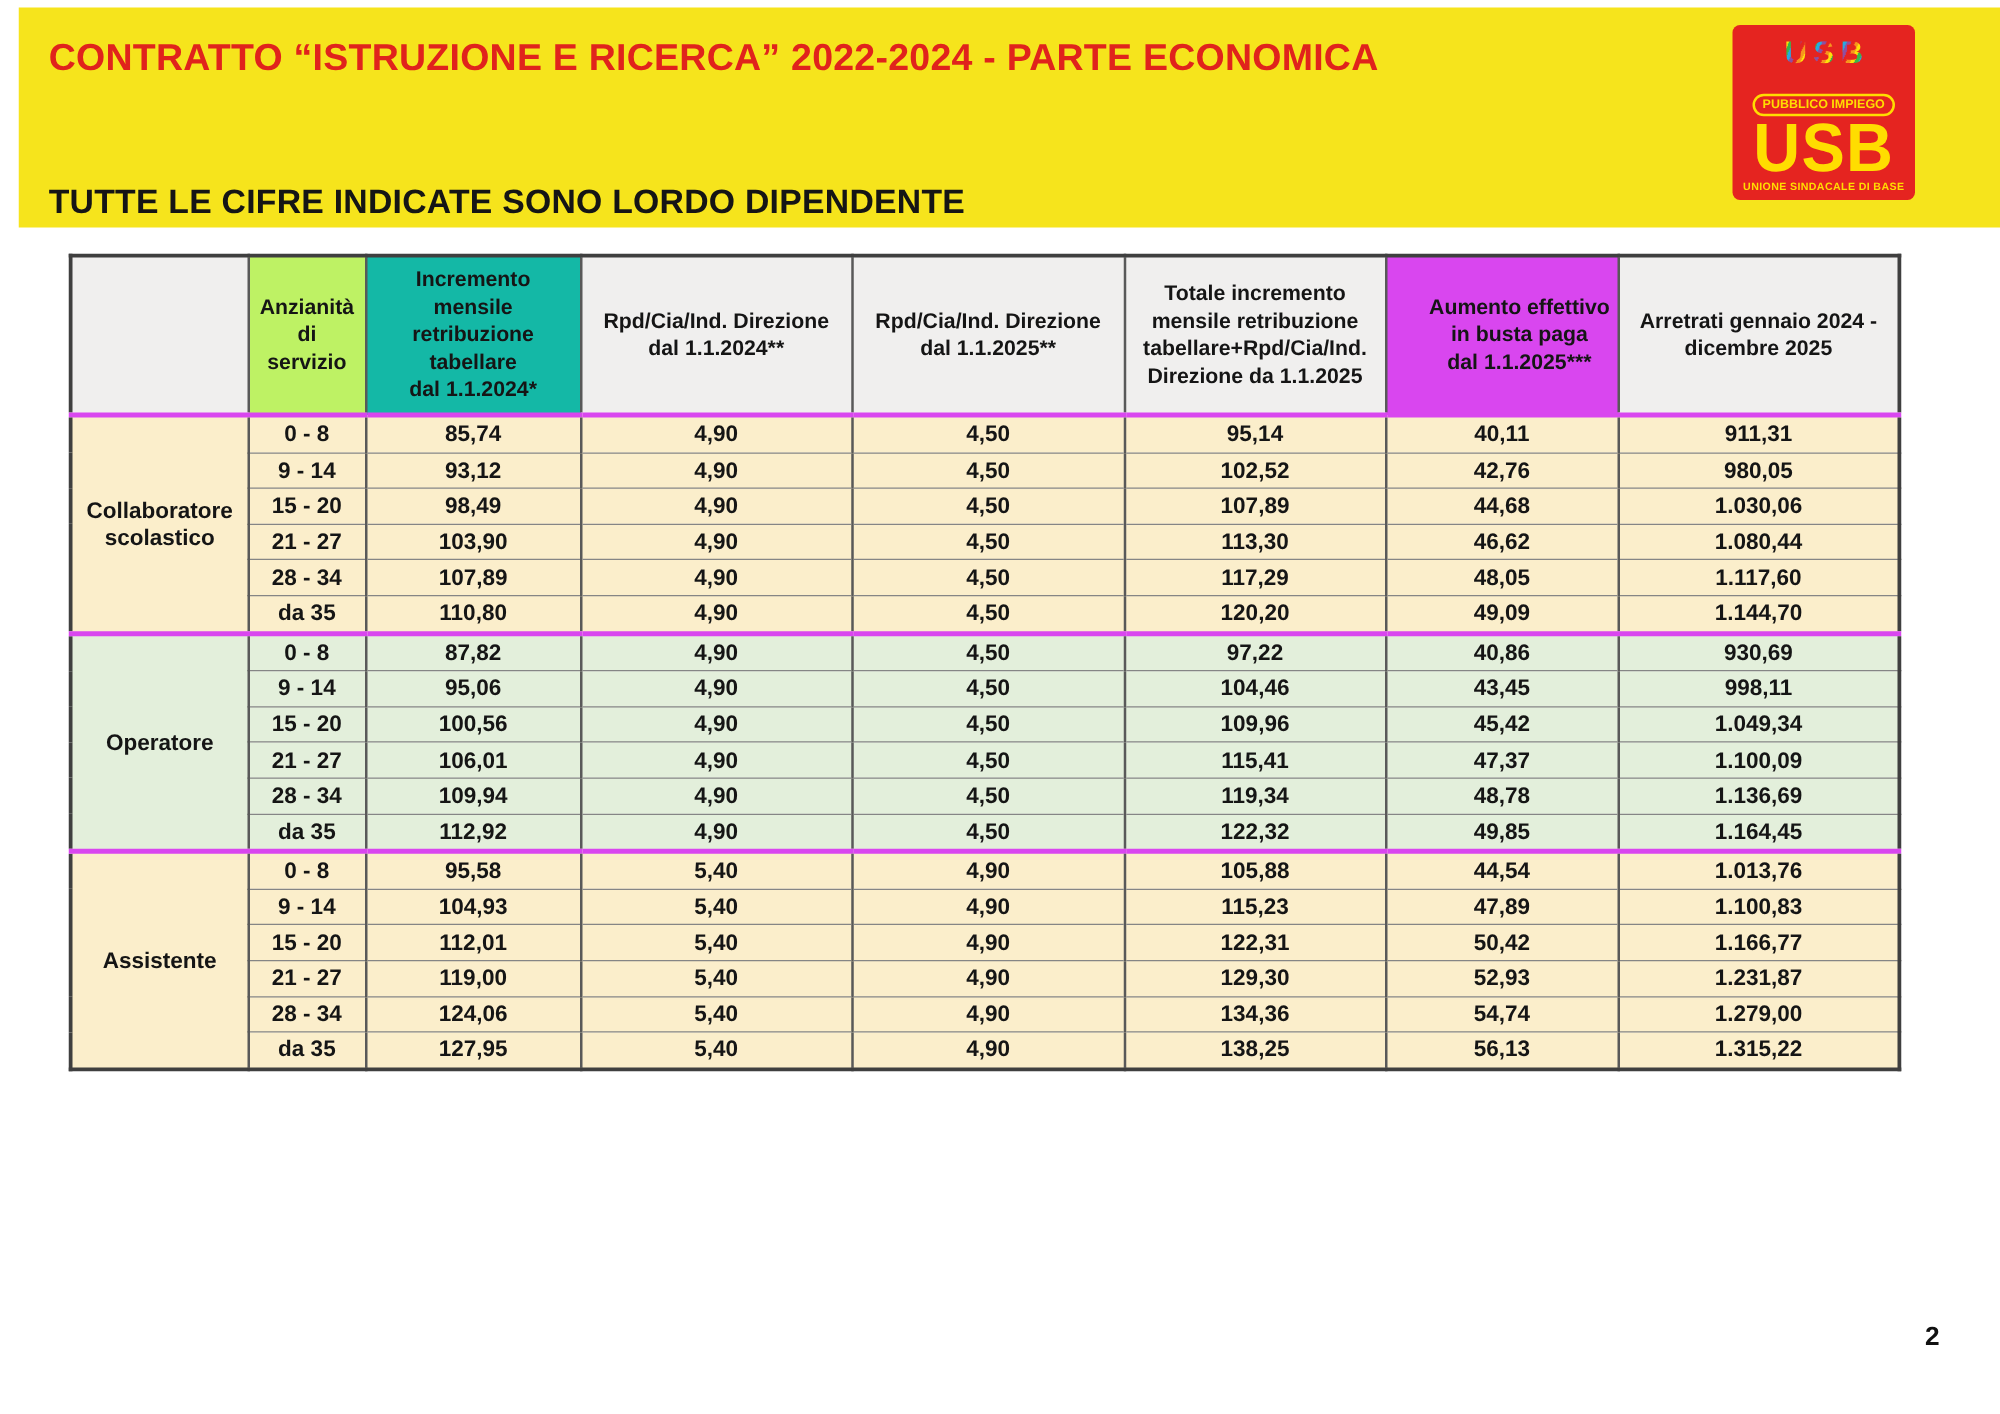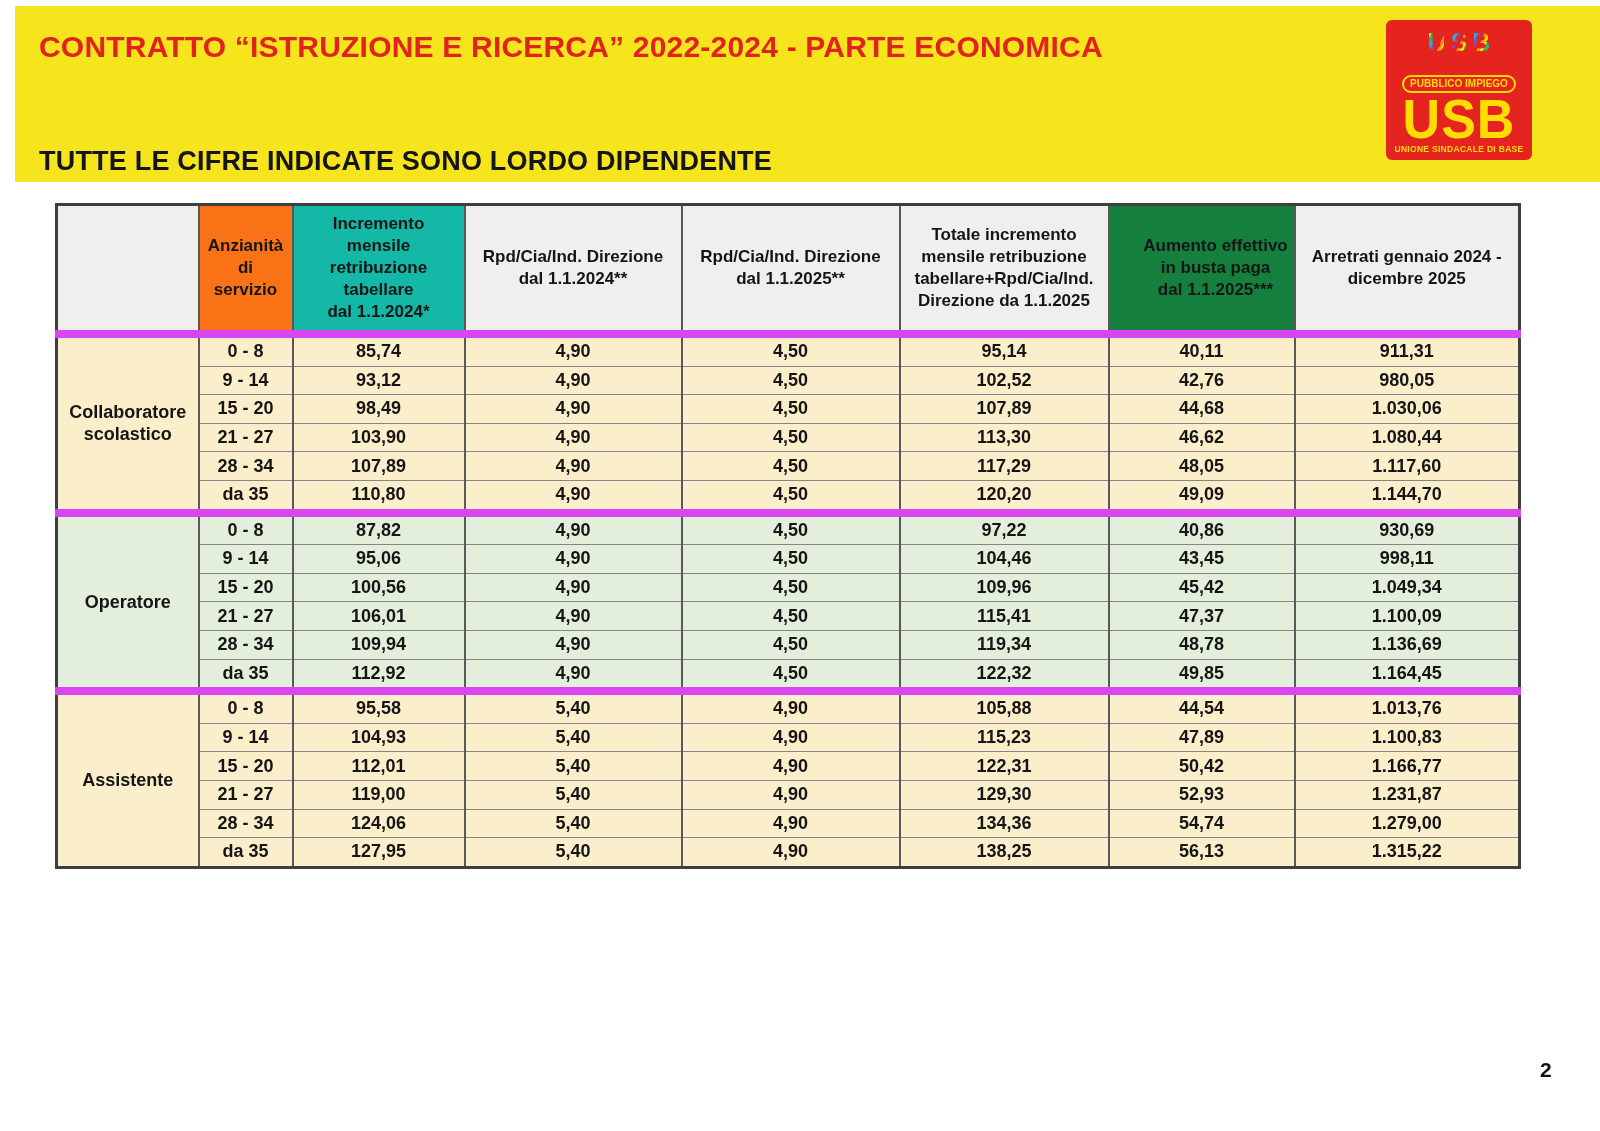--- a/index.html
+++ b/index.html
@@ -121,21 +121,21 @@
     line-height: 1.3;
     white-space: pre-line;
     border-bottom: 2px solid #3f3f3f;
   }
   table.data td {
     font-size: 18px;
     font-weight: bold;
     height: 27.6px;
   }
   table.data tr.group-start td {
-    border-top: 8px solid #d946ef;
+    border-top: 4px solid #d946ef;
     text-align: center;
   }
   table.data td.group-cell {
     font-size: 18px;
     line-height: 1.25;
     padding: 0 4px;
   }
 
   
   .page-number {
@@ -171,37 +171,37 @@
           <col style="width: 172px;">
           <col style="width: 217px;">
           <col style="width: 218px;">
           <col style="width: 209px;">
           <col style="width: 186px;">
           <col style="width: 225px;">
         </colgroup>
       <thead>
         <tr>
             <th style="background: rgb(240, 239, 238);"></th>
-            <th style="background: #f97316;">Anzianità
+            <th style="background: #bef264;">Anzianità
 di
 servizio</th>
             <th style="background: #14b8a6;">Incremento
 mensile
 retribuzione
 tabellare
 dal 1.1.2024*</th>
             <th style="background: rgb(240, 239, 238);">Rpd/Cia/Ind. Direzione
 dal 1.1.2024**</th>
             <th style="background: rgb(240, 239, 238);">Rpd/Cia/Ind. Direzione
 dal 1.1.2025**</th>
             <th style="background: rgb(240, 239, 238);">Totale incremento
 mensile retribuzione
 tabellare+Rpd/Cia/Ind.
 Direzione da 1.1.2025</th>
-            <th style="background: #15803d; padding-left: 28px;">Aumento effettivo
+            <th style="background: #d946ef; padding-left: 28px;">Aumento effettivo
 in busta paga
 dal 1.1.2025***</th>
             <th style="background: rgb(240, 239, 238);">Arretrati gennaio 2024 -
 dicembre 2025</th>
           </tr>
       </thead>
       <tbody>
           <tr class="group-start" style="background: rgb(251, 238, 203);">
             <td rowspan="6" class="group-cell">Collaboratore scolastico</td>
             <td>0 - 8</td>

